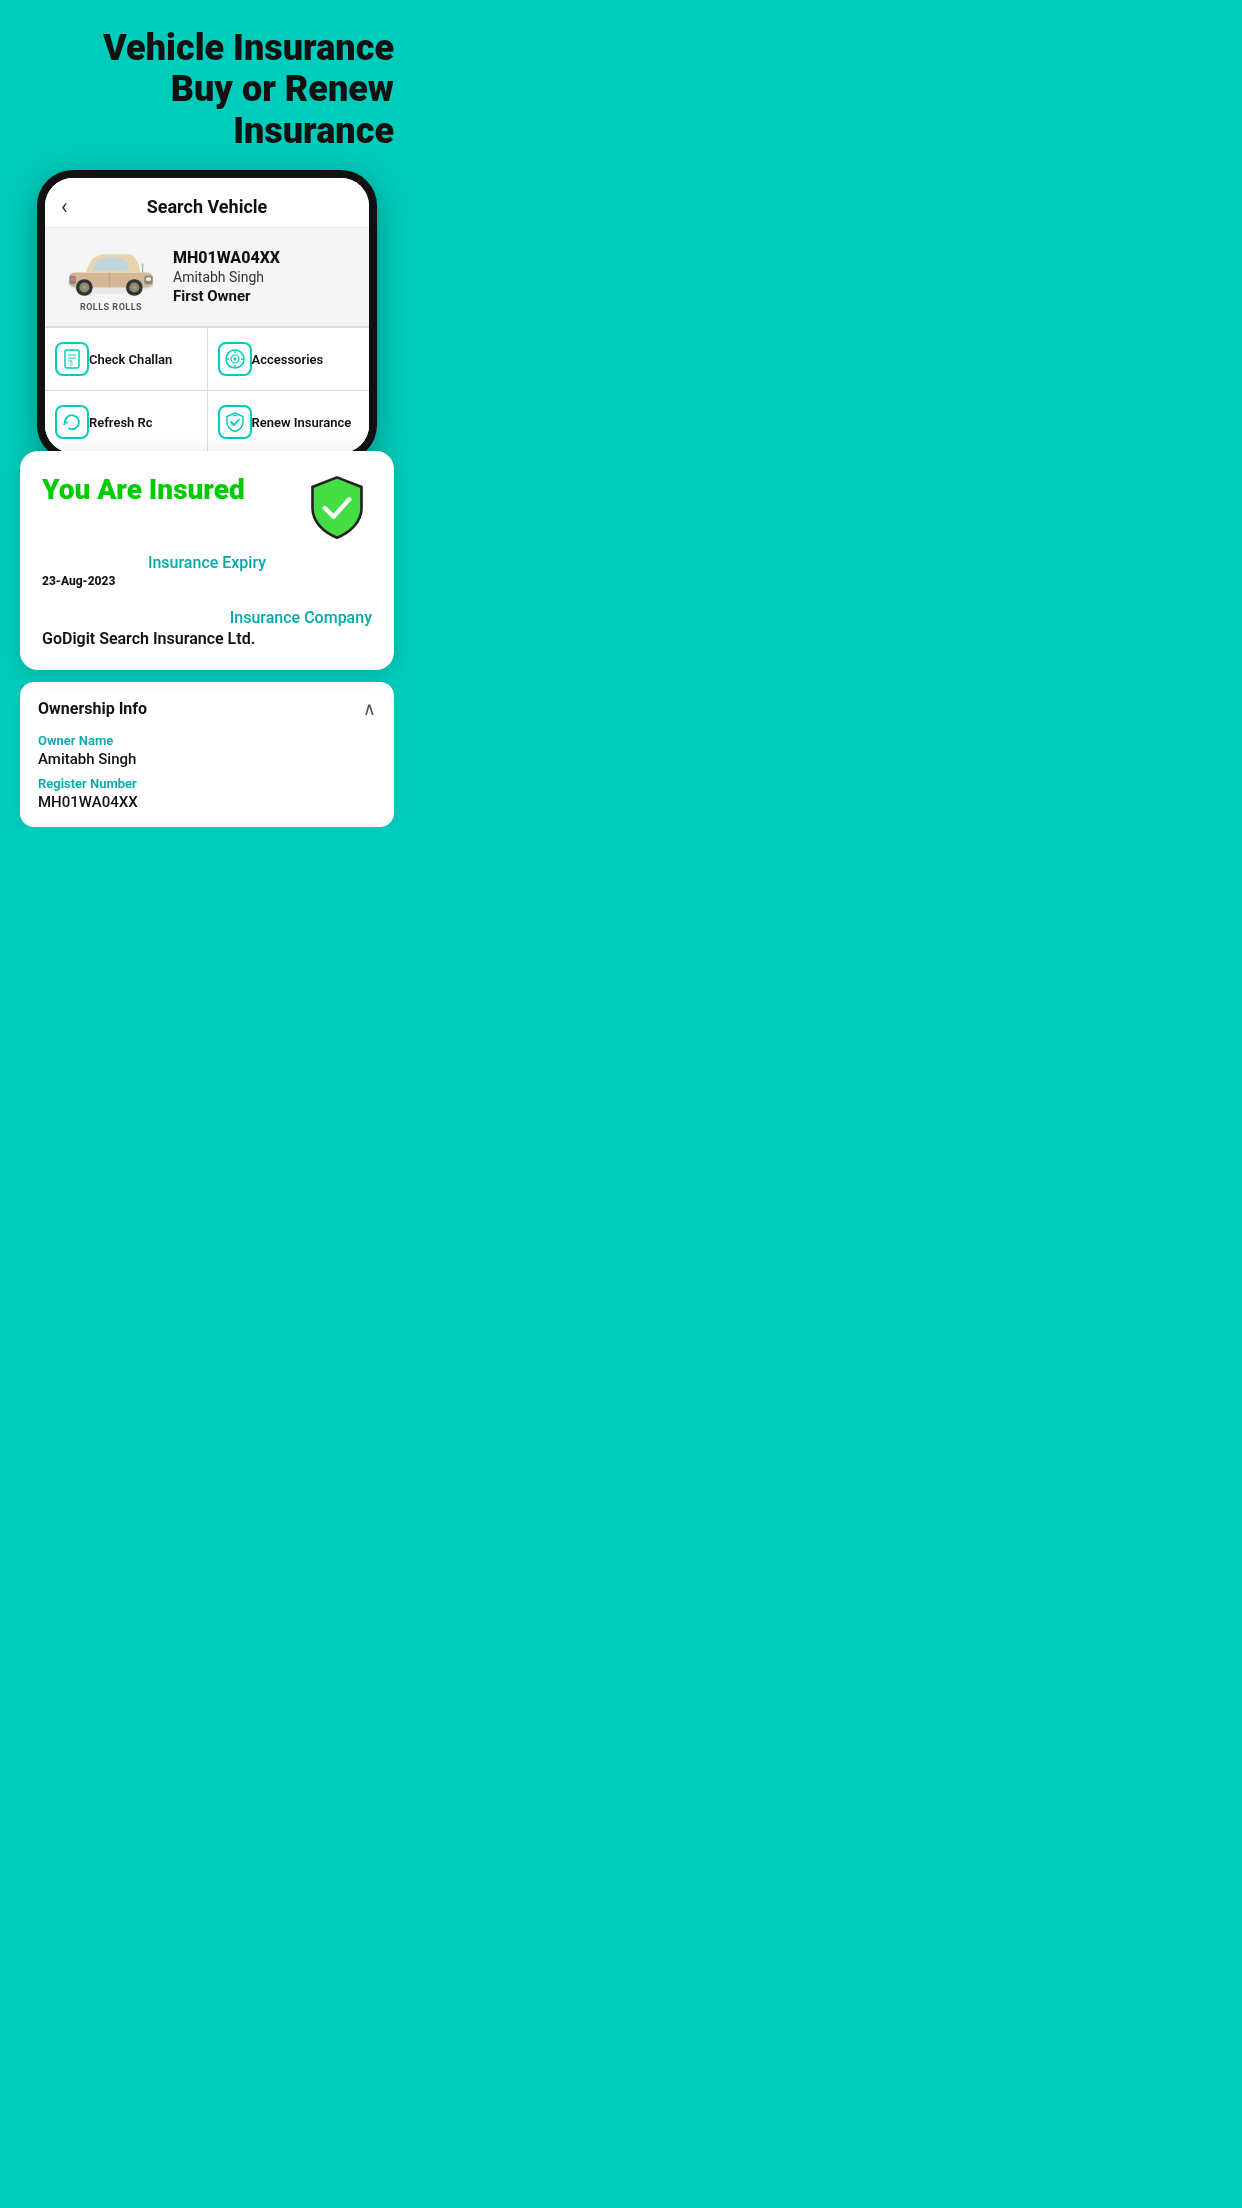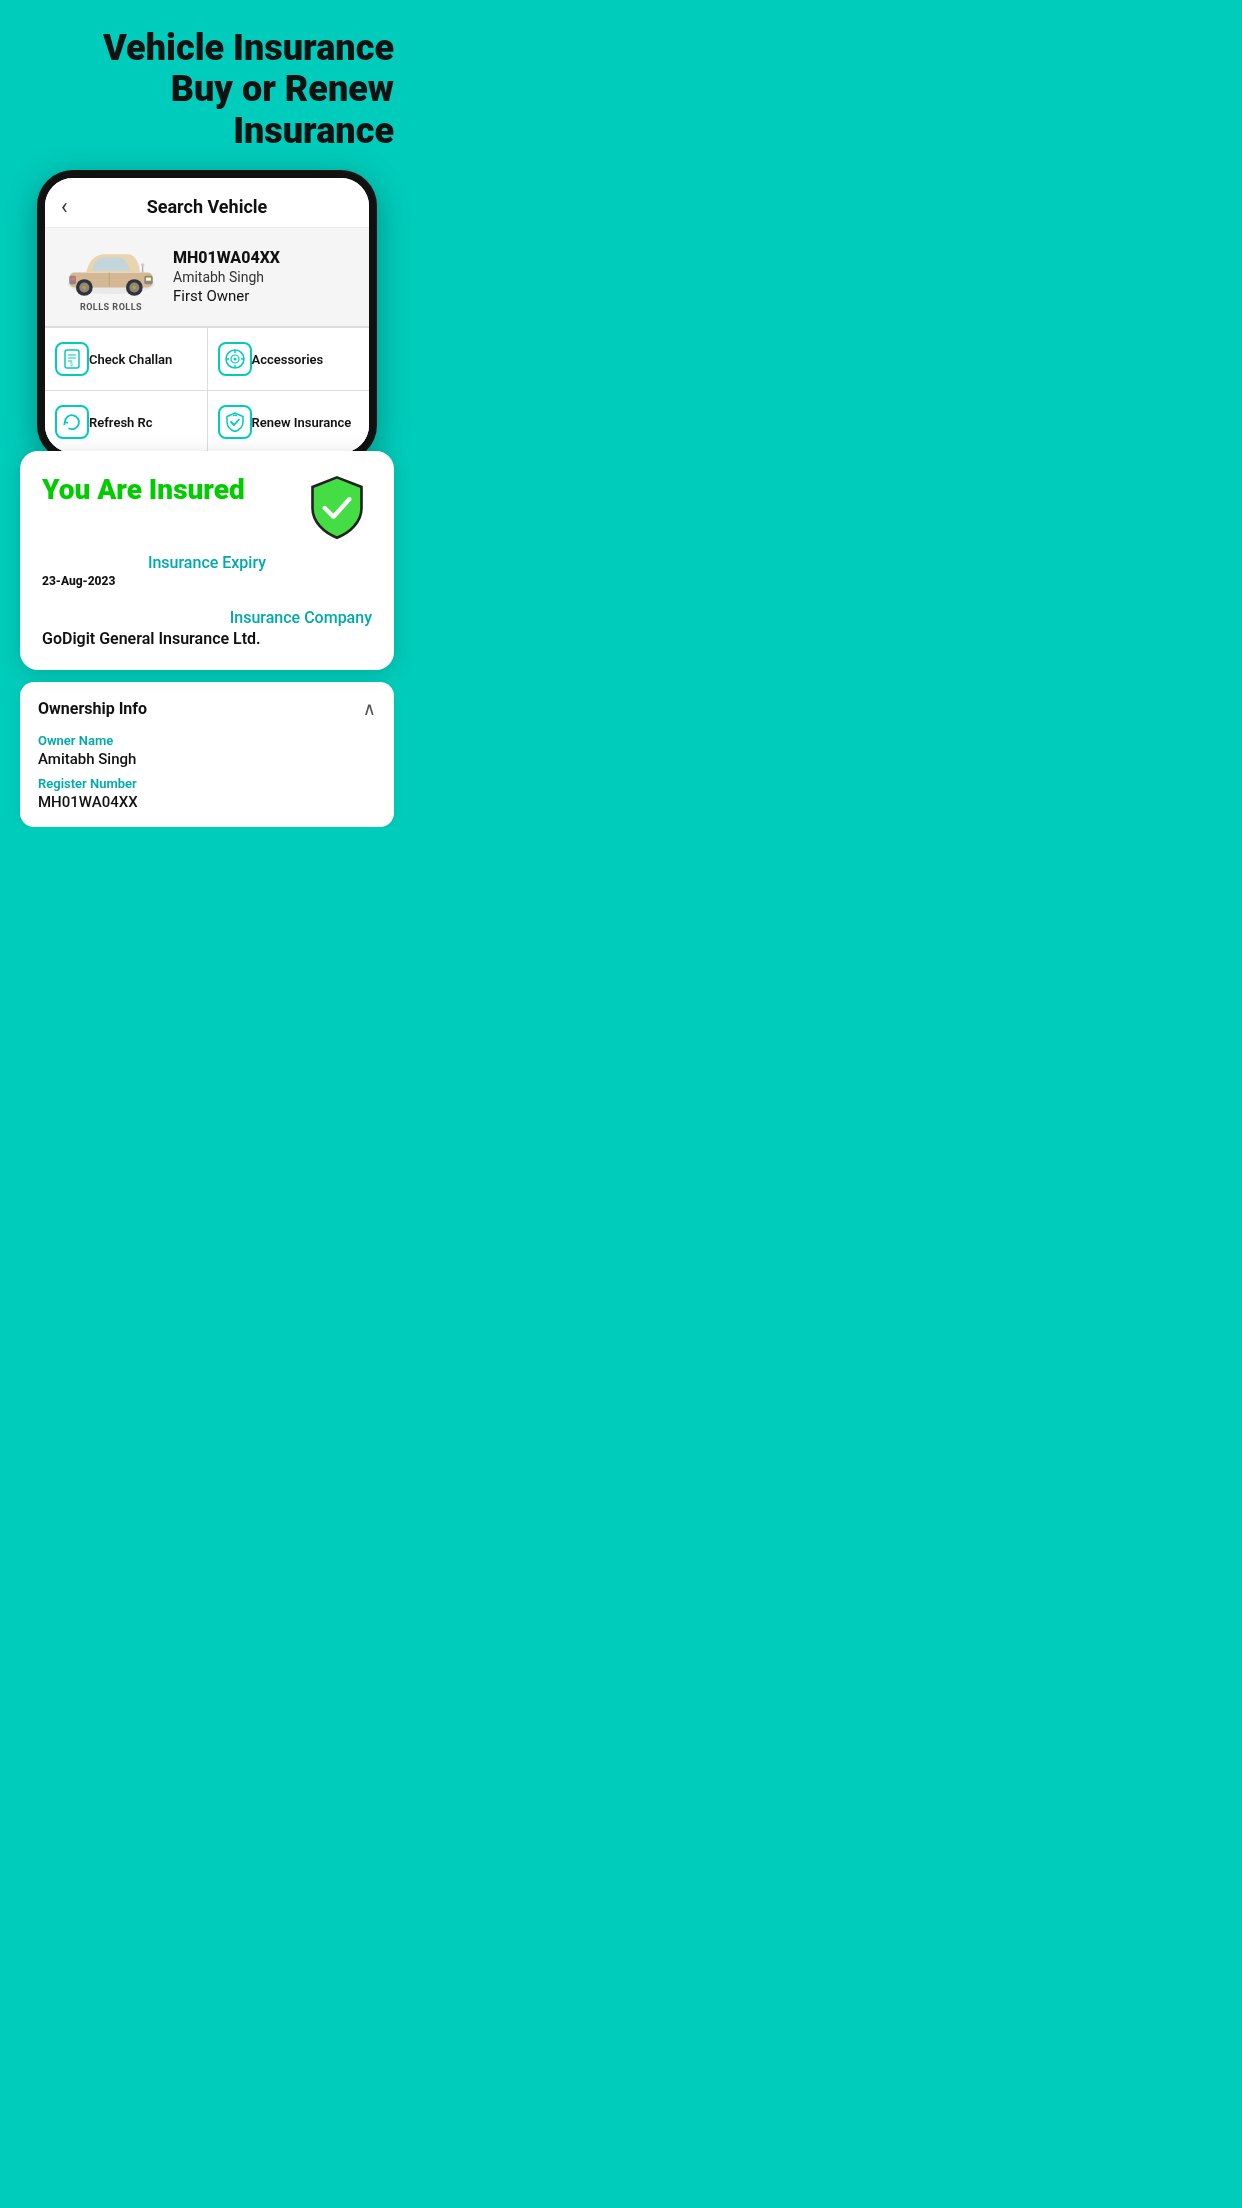--- a/index.html
+++ b/index.html
@@ -114,21 +114,21 @@
     }
 
     .vehicle-owner {
       font-size: 14px;
       color: #333;
       margin-top: 2px;
     }
 
     .vehicle-type {
       font-size: 15px;
-      font-weight: 400;
+      font-weight: 700;
       color: #111;
       margin-top: 2px;
     }
 
     
     .actions-grid {
       display: grid;
       grid-template-columns: 1fr 1fr;
       gap: 1px;
       background: #ddd;
@@ -390,21 +390,21 @@
       <svg class="shield-icon" viewBox="0 0 80 80">
         <path d="M40 5 L68 16 L68 40 C68 56 55 68 40 74 C25 68 12 56 12 40 L12 16 Z" fill="#44DD44" stroke="#222" stroke-width="3"></path>
         <path d="M26 40 L36 50 L54 30" stroke="#fff" stroke-width="5" stroke-linecap="round" stroke-linejoin="round" fill="none"></path>
       </svg>
     </div>
 
     <div class="insurance-label">Insurance Expiry</div>
     <div class="insurance-date">23-Aug-2023</div>
 
     <div class="insurance-company-label">Insurance Company</div>
-    <div class="insurance-company-name">GoDigit General Insurance Ltd.</div>
+    <div class="insurance-company-name">GoDigit Search Insurance Ltd.</div>
   </div>
 
   <div class="ownership-section">
     <div class="ownership-header">
       <span class="ownership-title">Ownership Info</span>
       <span class="chevron-icon">∧</span>
     </div>
 
     <div class="field-label">Owner Name</div>
     <div class="field-value">Amitabh Singh</div>

